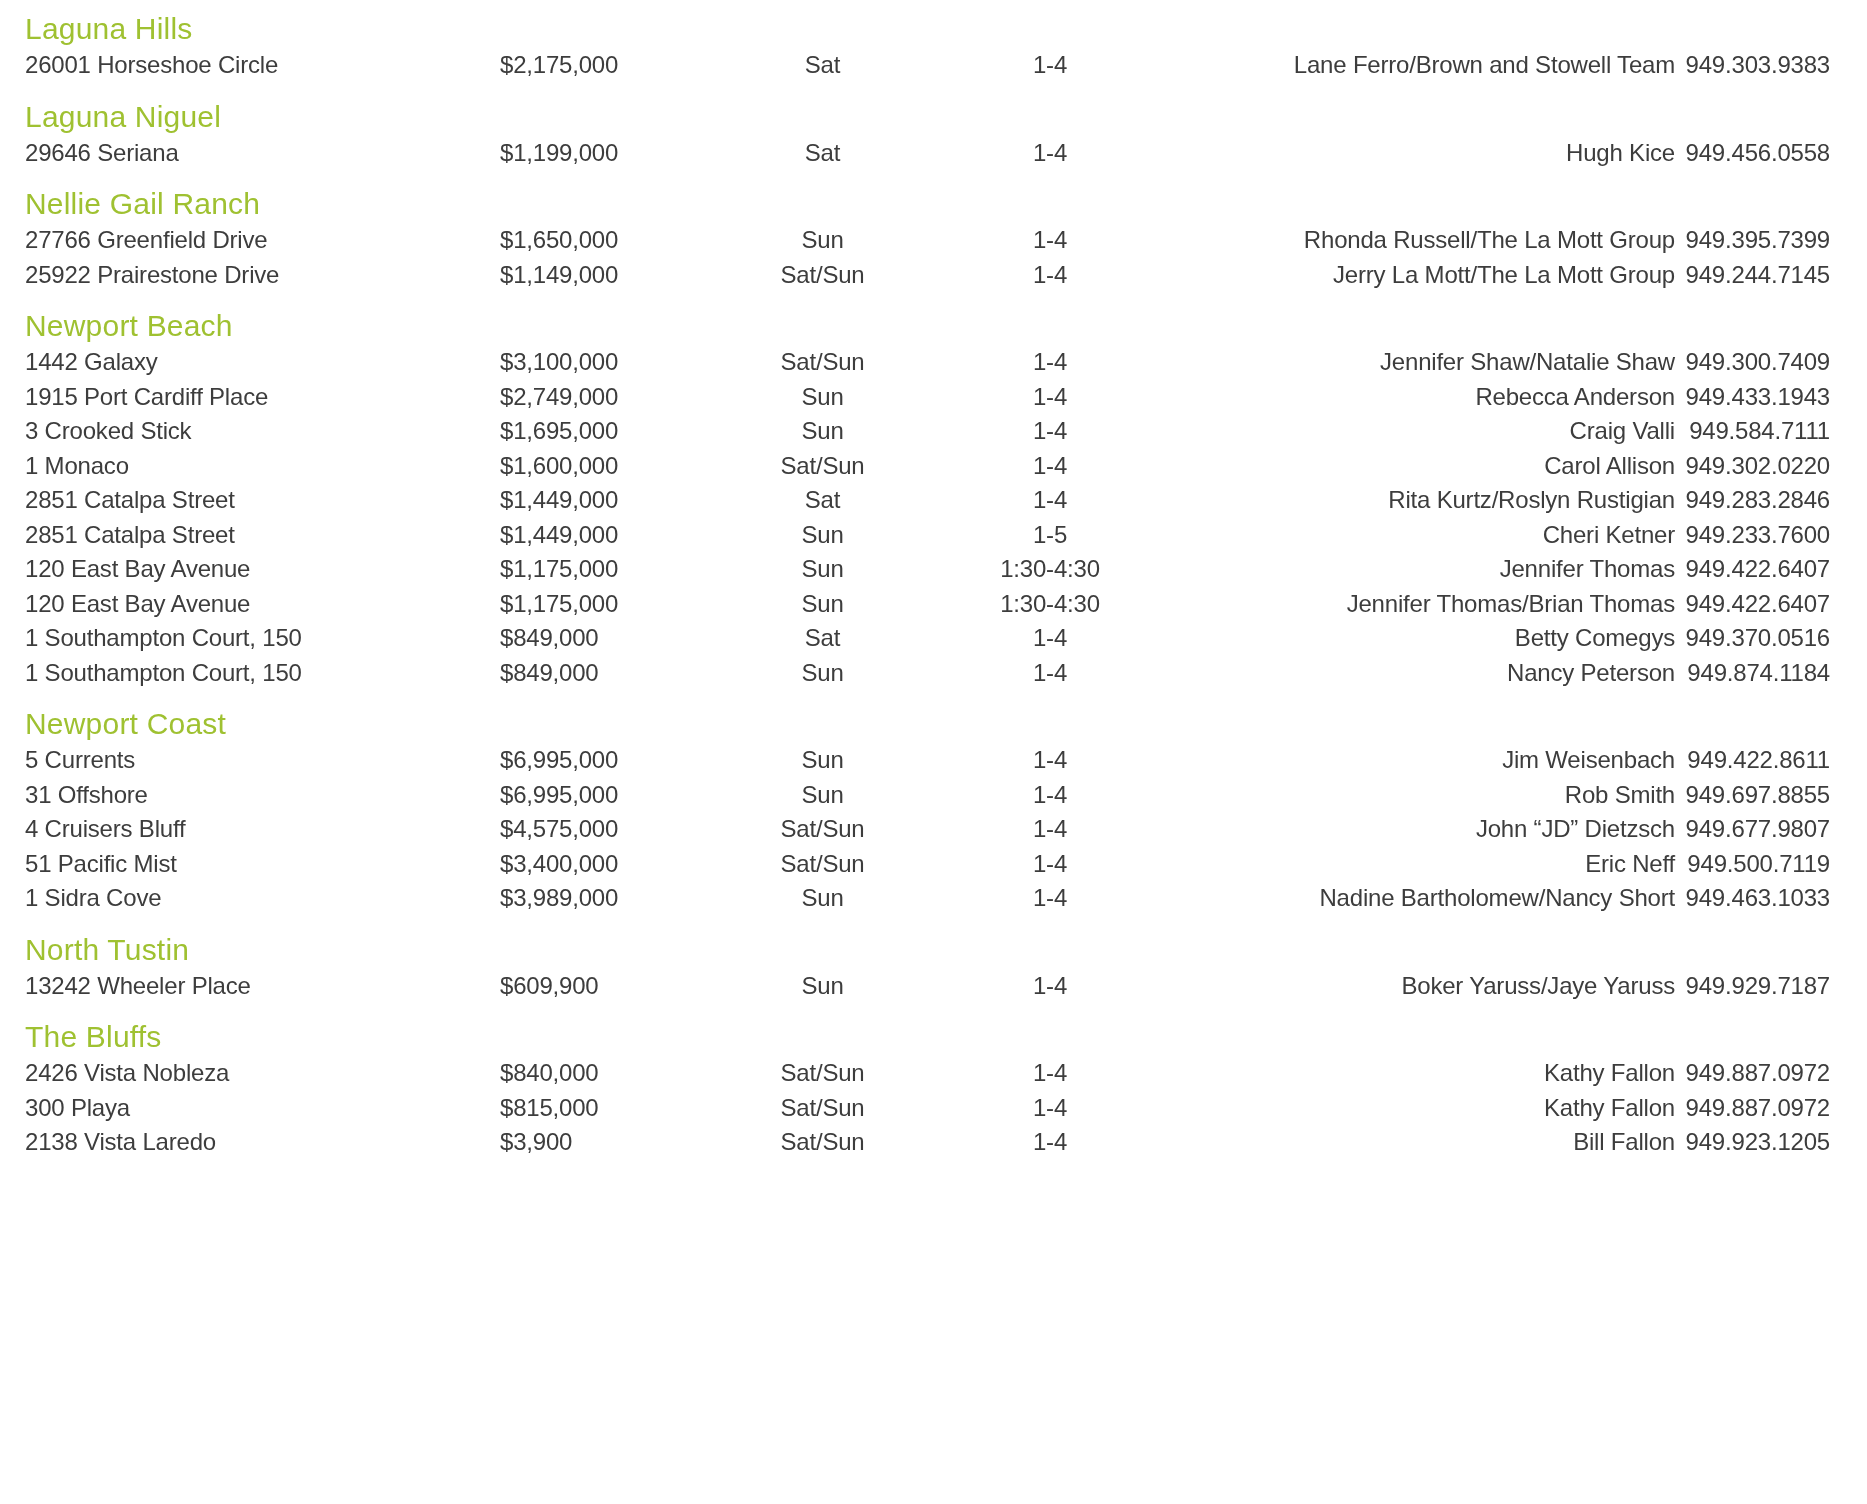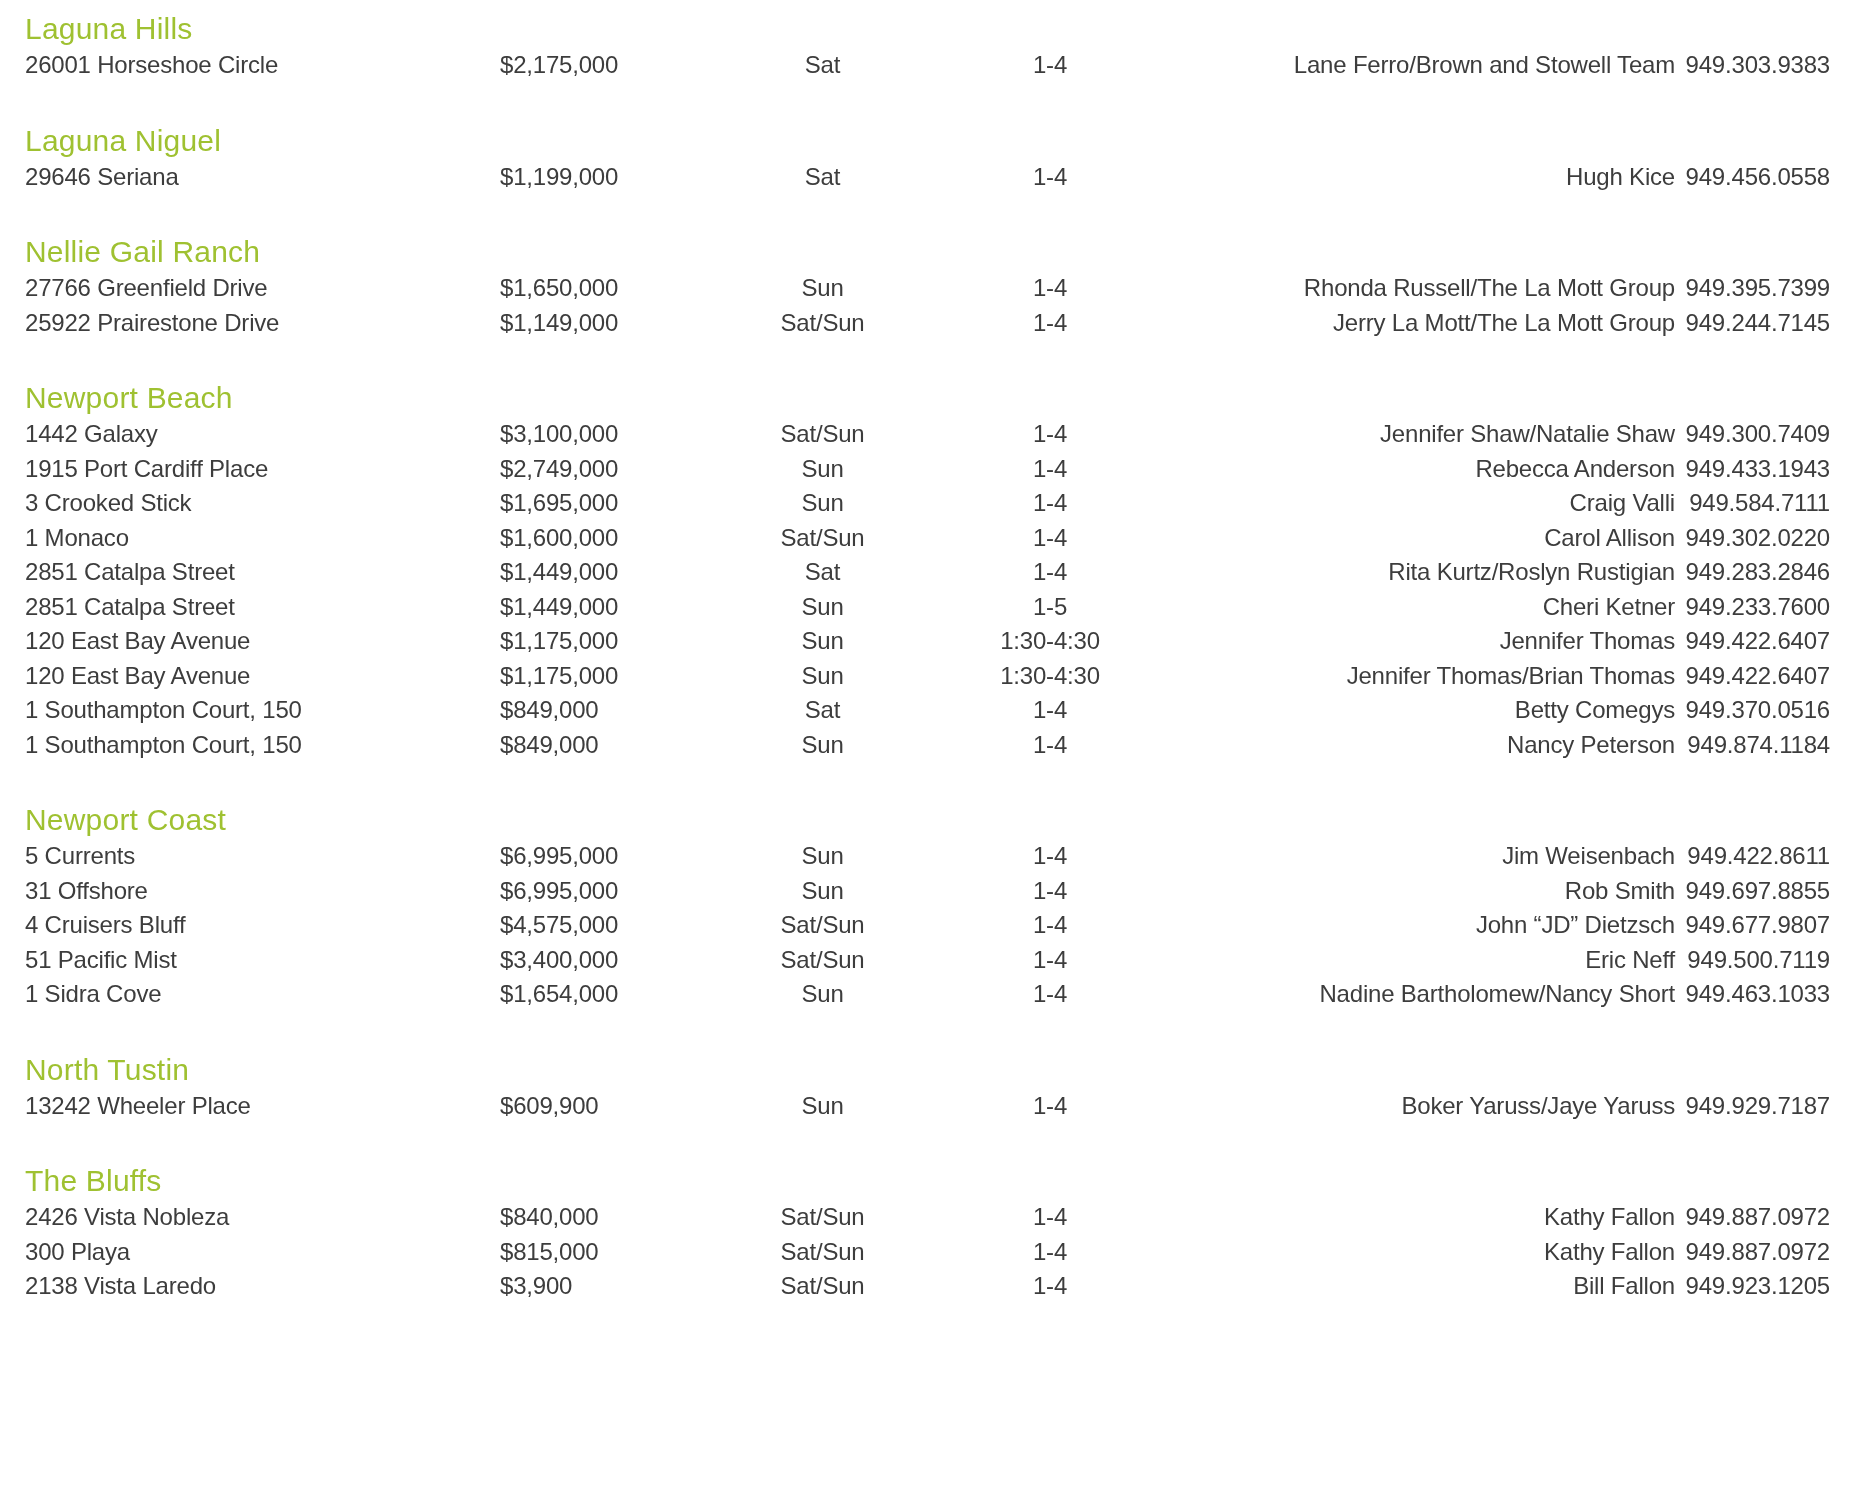--- a/index.html
+++ b/index.html
@@ -15,21 +15,21 @@
     background: var(--bg);
     font-family: "Liberation Sans", sans-serif;
     color: var(--text);
     overflow: hidden;
   }
   .page {
     width: 1867px;
     height: 1288px;
     padding: 11px 21px 0 25px;
   }
-  .section { margin-top: 40px; }
+  .section { margin-top: 16px; }
   .section:first-child { margin-top: 0; }
   .city {
     margin: 0 0 1px 0;
     height: 36px;
     line-height: 36px;
     font-size: 30px;
     font-weight: 400;
     letter-spacing: 0.2px;
     color: var(--accent);
   }
@@ -233,21 +233,21 @@
     <div class="cell address">51 Pacific Mist</div>
     <div class="cell price">$3,400,000</div>
     <div class="cell day">Sat/Sun</div>
     <div class="cell time">1-4</div>
     <div class="cell agent">Eric Neff</div>
     <div class="cell phone">949.500.7119</div>
   </div>
 
   <div class="row">
     <div class="cell address">1 Sidra Cove</div>
-    <div class="cell price">$1,654,000</div>
+    <div class="cell price">$3,989,000</div>
     <div class="cell day">Sun</div>
     <div class="cell time">1-4</div>
     <div class="cell agent">Nadine Bartholomew/Nancy Short</div>
     <div class="cell phone">949.463.1033</div>
   </div>
 </div>
   </section>
 
   <section class="section">
     <h2 class="city">North Tustin</h2>

